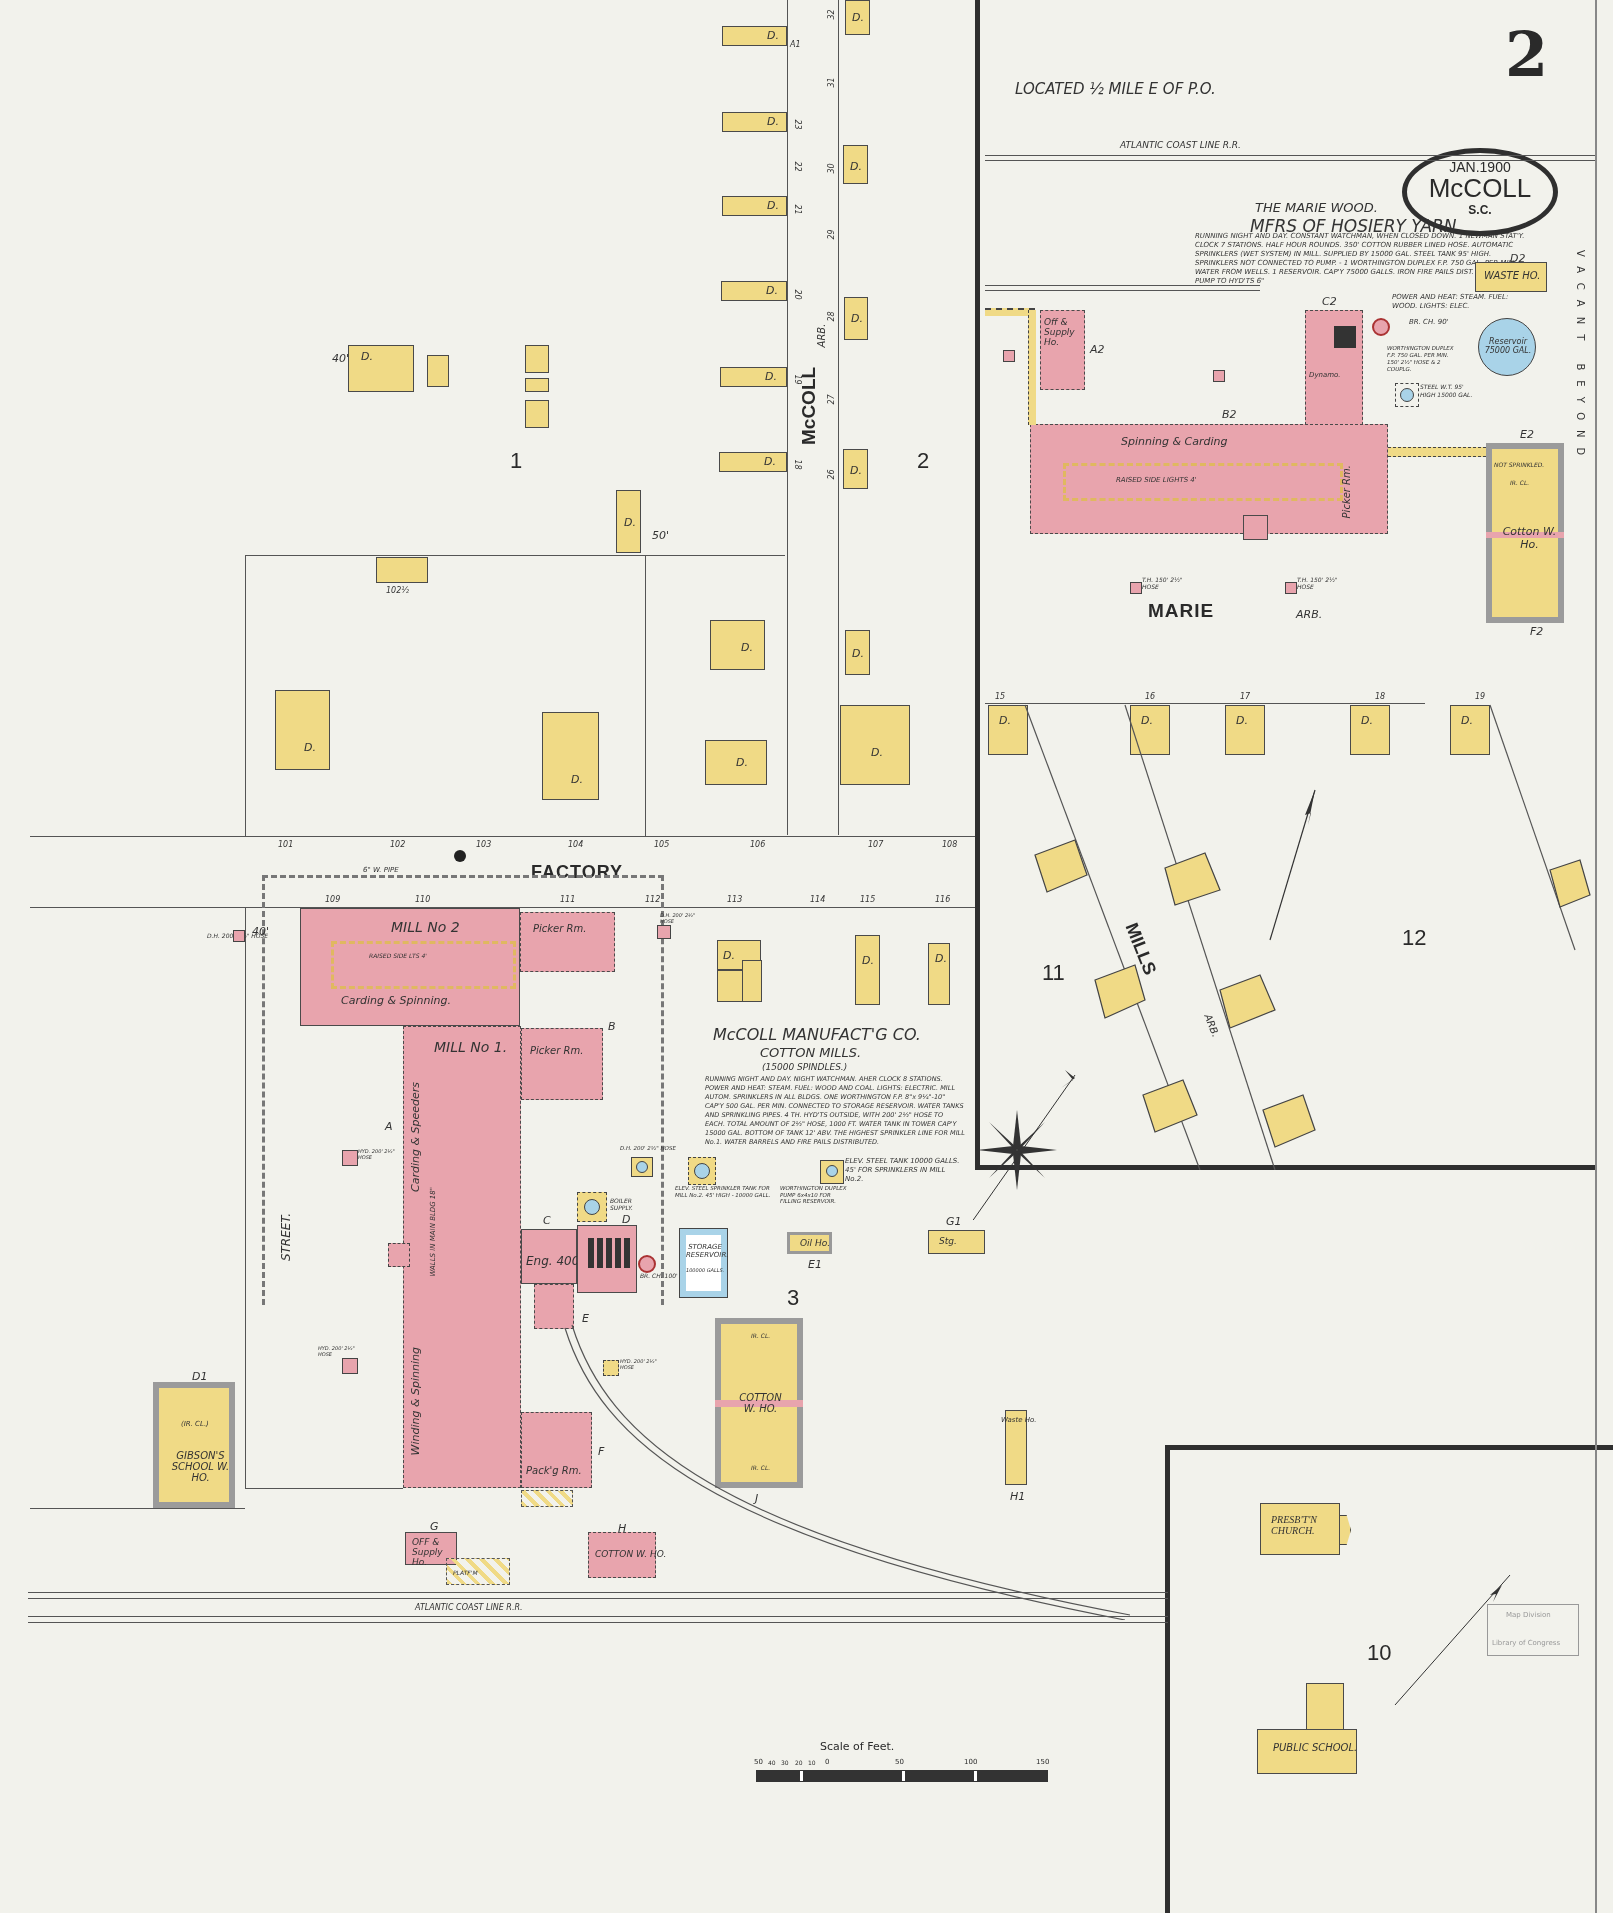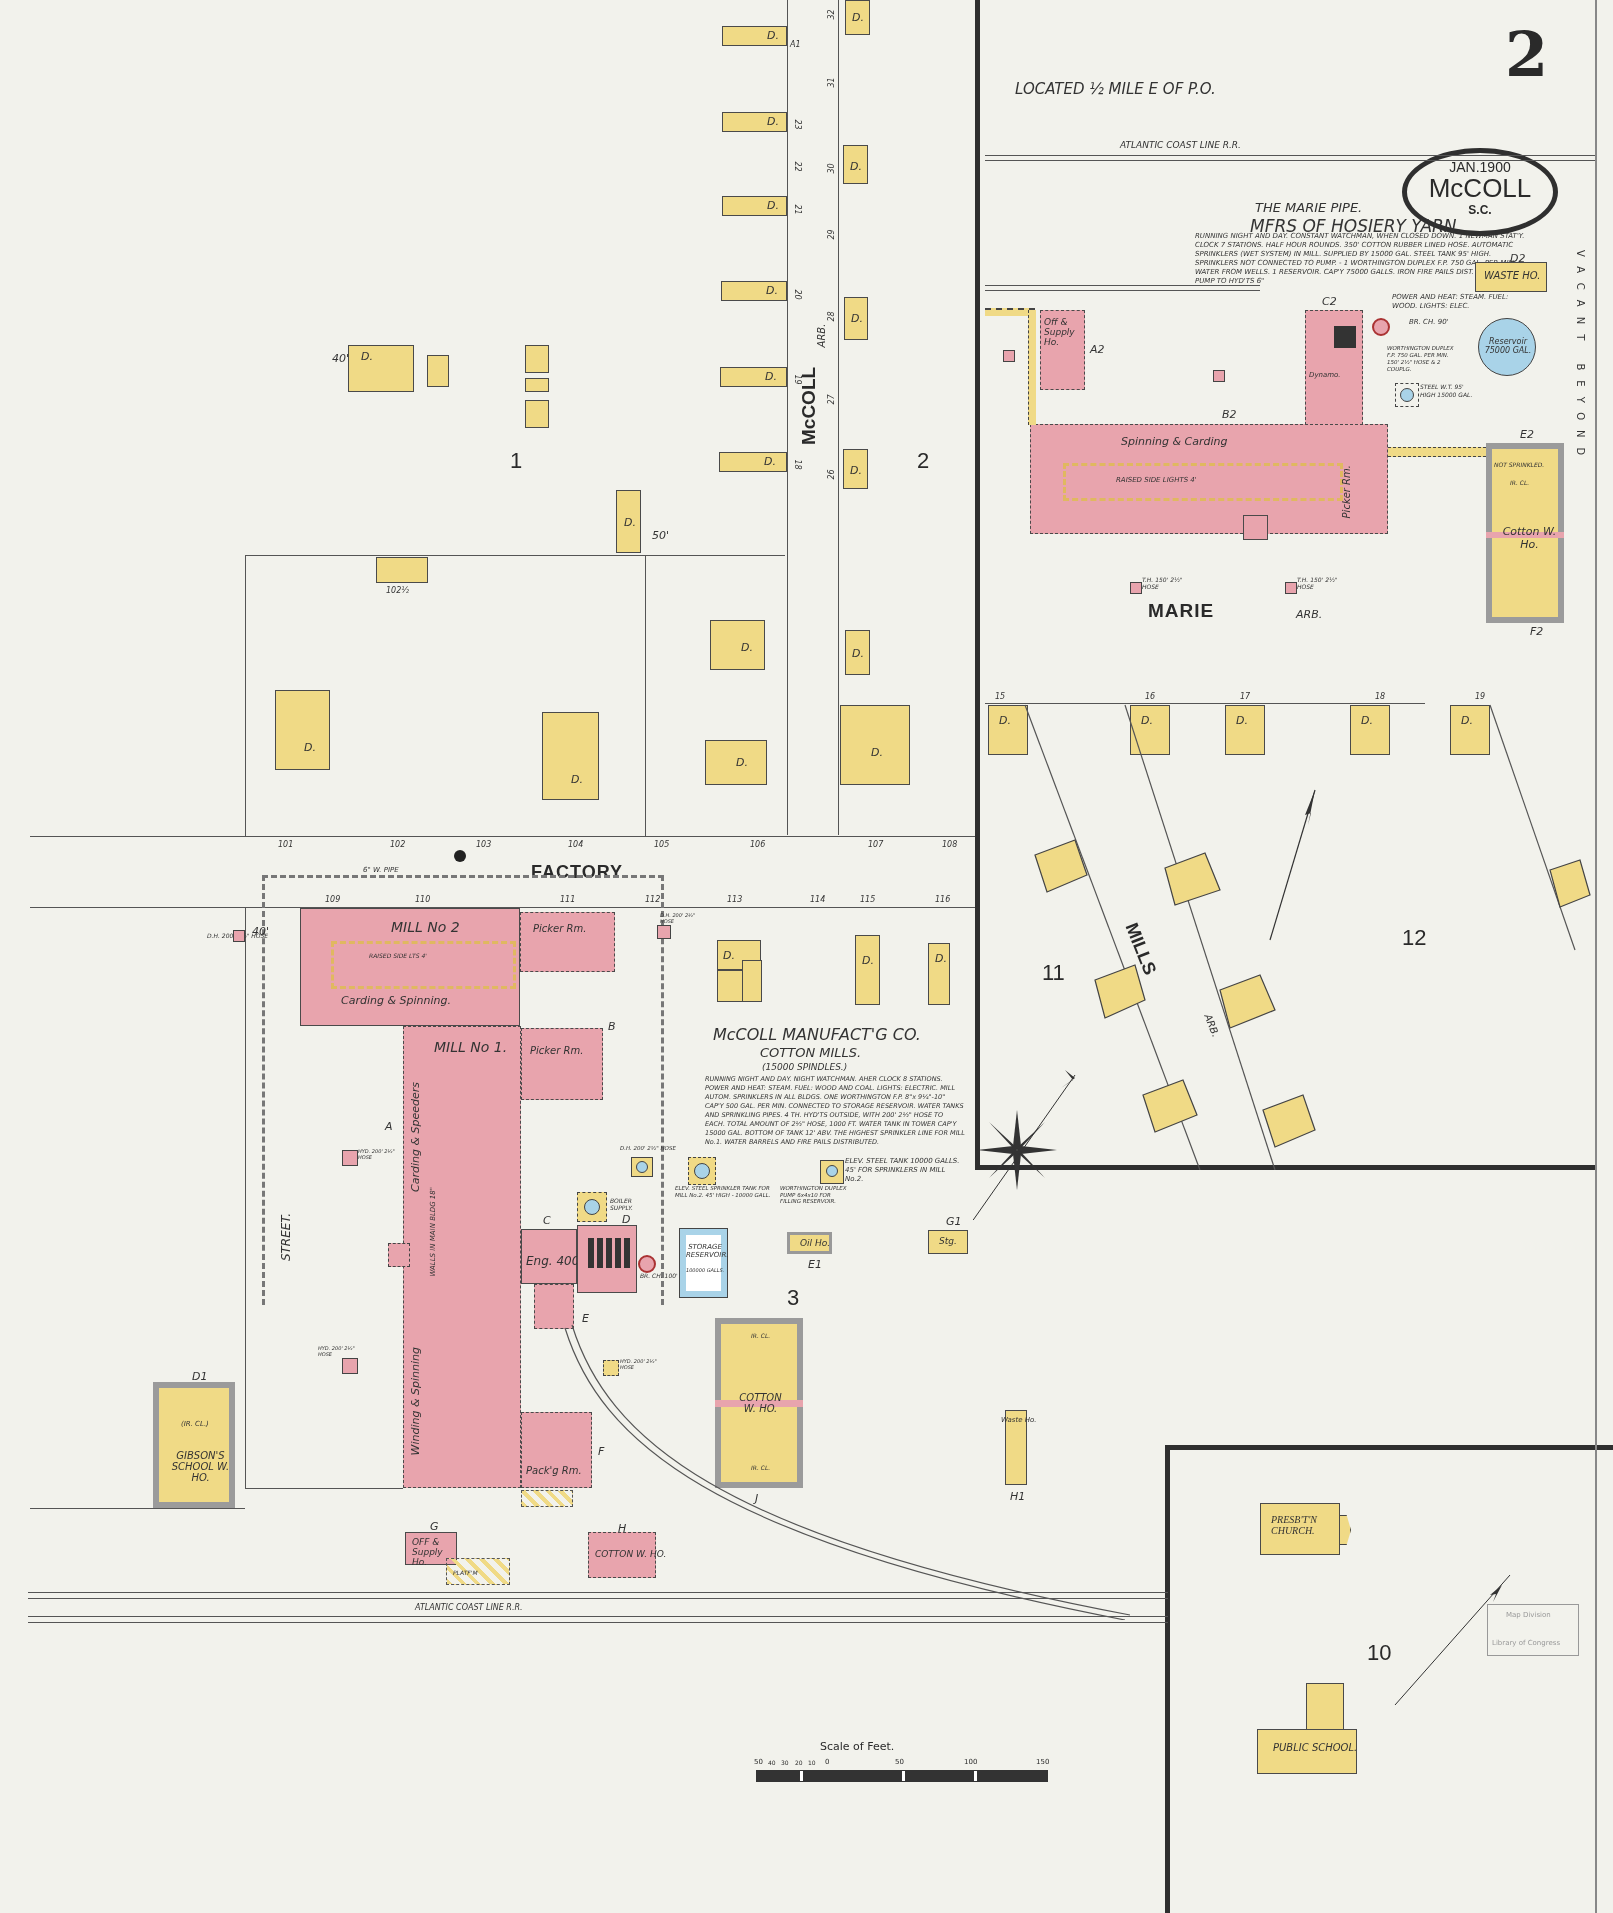--- a/index.html
+++ b/index.html
@@ -38,21 +38,21 @@
   <div class="thick" style="left:1165px;top:1445px;width:5px;height:468px;"></div>
   <div class="thick" style="left:1165px;top:1445px;width:448px;height:5px;"></div>
   <div class="line" style="left:1595px;top:0;width:2px;height:1913px;background:#888;"></div>
 
   <div class="line" style="left:985px;top:155px;width:610px;height:1px;"></div>
   <div class="line" style="left:985px;top:160px;width:610px;height:1px;"></div>
   <div class="lbl" style="left:1120px;top:140px;font-size:9px;">ATLANTIC COAST LINE R.R.</div>
   <div class="line" style="left:985px;top:285px;width:275px;height:1px;"></div>
   <div class="line" style="left:985px;top:290px;width:275px;height:1px;"></div>
 
-  <div class="lbl" style="left:1255px;top:200px;font-size:13px;">THE MARIE PIPE.</div>
+  <div class="lbl" style="left:1255px;top:200px;font-size:13px;">THE MARIE WOOD.</div>
   <div class="lbl" style="left:1250px;top:216px;font-size:17px;">MFRS OF HOSIERY YARN.</div>
   <div class="note" style="left:1195px;top:232px;width:330px;font-size:7px;line-height:9px;">RUNNING NIGHT AND DAY. CONSTANT WATCHMAN, WHEN CLOSED DOWN. 1 NEWMAN STAT'Y. CLOCK 7 STATIONS. HALF HOUR ROUNDS. 350' COTTON RUBBER LINED HOSE. AUTOMATIC SPRINKLERS (WET SYSTEM) IN MILL. SUPPLIED BY 15000 GAL. STEEL TANK 95' HIGH. SPRINKLERS NOT CONNECTED TO PUMP. - 1 WORTHINGTON DUPLEX F.P. 750 GAL. PER MIN. WATER FROM WELLS. 1 RESERVOIR. CAP'Y 75000 GALLS. IRON FIRE PAILS DIST. W.P. FROM PUMP TO HYD'TS 6"</div>
   <div class="note" style="left:1392px;top:293px;width:130px;font-size:7px;line-height:9px;">POWER AND HEAT: STEAM. FUEL: WOOD. LIGHTS: ELEC.</div>
 
   <div class="lbl" style="left:1510px;top:252px;">D2</div>
   <div class="bldg frame" style="left:1475px;top:262px;width:72px;height:30px;">
     <span class="lbl" style="left:8px;top:7px;font-size:10px;">WASTE HO.</span>
   </div>
   <div class="lbl" style="left:1575px;top:250px;font-size:10px;writing-mode:vertical-rl;letter-spacing:10px;font-style:normal;">VACANT BEYOND</div>
 
@@ -341,21 +341,21 @@
   <div class="abs" style="left:820px;top:1160px;width:22px;height:22px;background:#f0da86;border:1.5px solid #444;">
     <div class="circle" style="left:5px;top:4px;width:10px;height:10px;background:#a9d3e8;border:1px solid #444;"></div>
   </div>
   <div class="note" style="left:845px;top:1157px;width:120px;font-size:7px;line-height:9px;">ELEV. STEEL TANK 10000 GALLS. 45' FOR SPRINKLERS IN MILL No.2.</div>
   <div class="note" style="left:780px;top:1185px;width:70px;font-size:5.5px;line-height:6.5px;">WORTHINGTON DUPLEX PUMP 6x4x10 FOR FILLING RESERVOIR.</div>
 
   <div class="bldg frame" style="left:787px;top:1232px;width:45px;height:22px;border-width:3px;border-color:#999;">
     <span class="lbl" style="left:10px;top:3px;font-size:9px;">Oil Ho.</span>
   </div>
   <div class="lbl" style="left:808px;top:1258px;">E1</div>
-  <div class="bldg frame" style="left:928px;top:1230px;width:40px;height:24px;">
+  <div class="bldg frame" style="left:928px;top:1230px;width:57px;height:24px;">
     <span class="lbl" style="left:10px;top:5px;font-size:9px;">Stg.</span>
   </div>
   <div class="lbl" style="left:946px;top:1215px;">G1</div>
   <div class="bldg frame" style="left:1005px;top:1410px;width:22px;height:75px;">
     <span class="lbl" style="left:-5px;top:5px;font-size:7px;">Waste Ho.</span>
   </div>
   <div class="lbl" style="left:1010px;top:1490px;">H1</div>
 
   <div class="bldg ironclad" style="left:715px;top:1318px;width:88px;height:170px;">
     <span class="lbl" style="left:30px;top:8px;font-size:6px;">IR. CL.</span>

